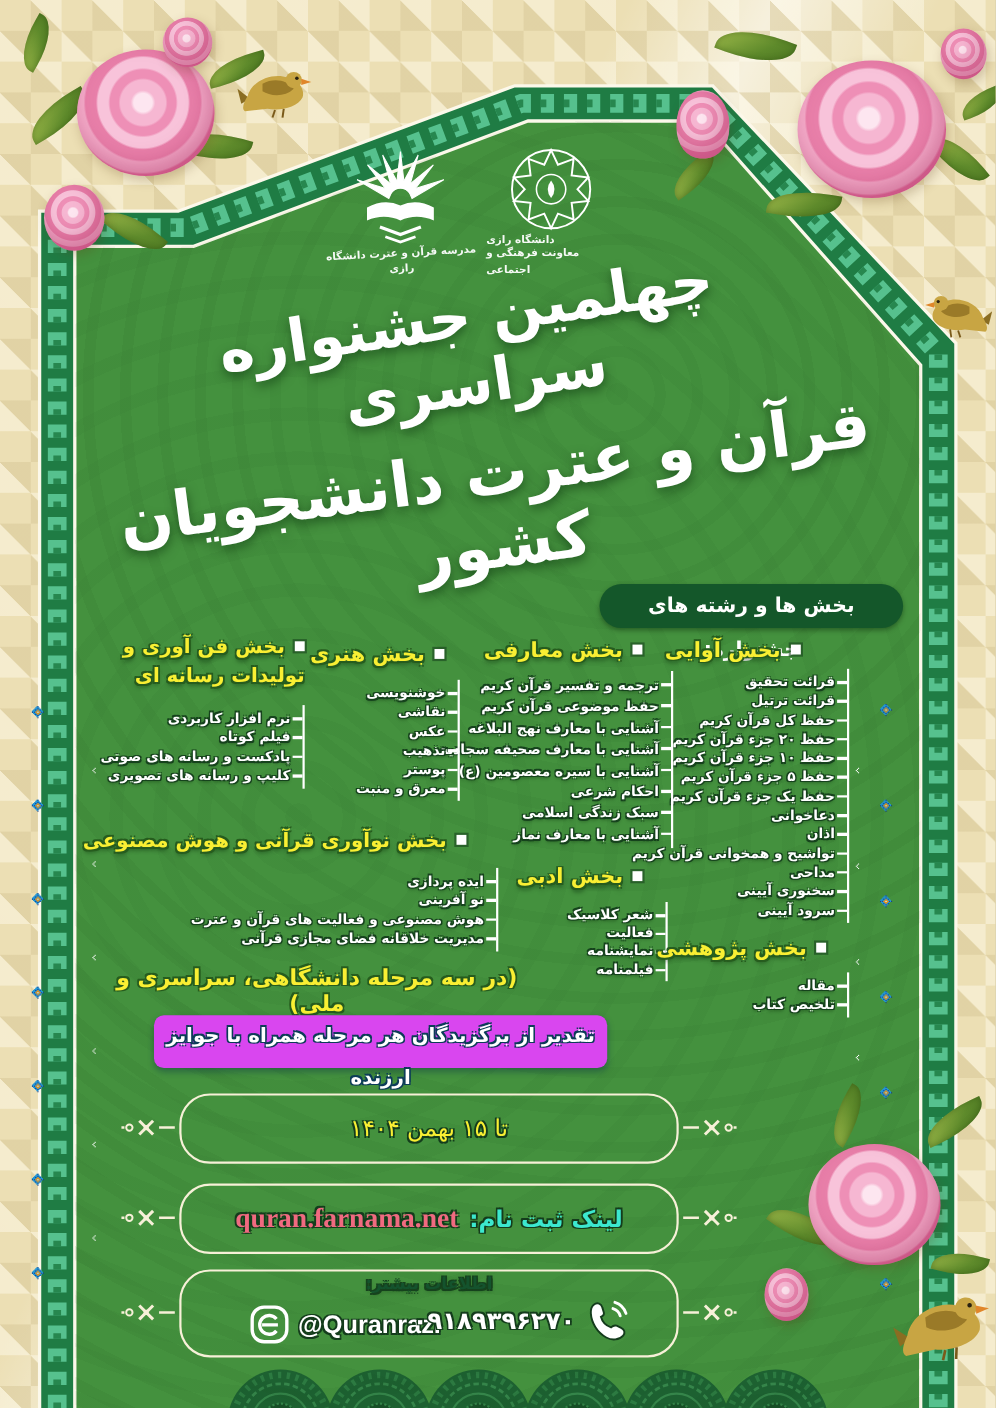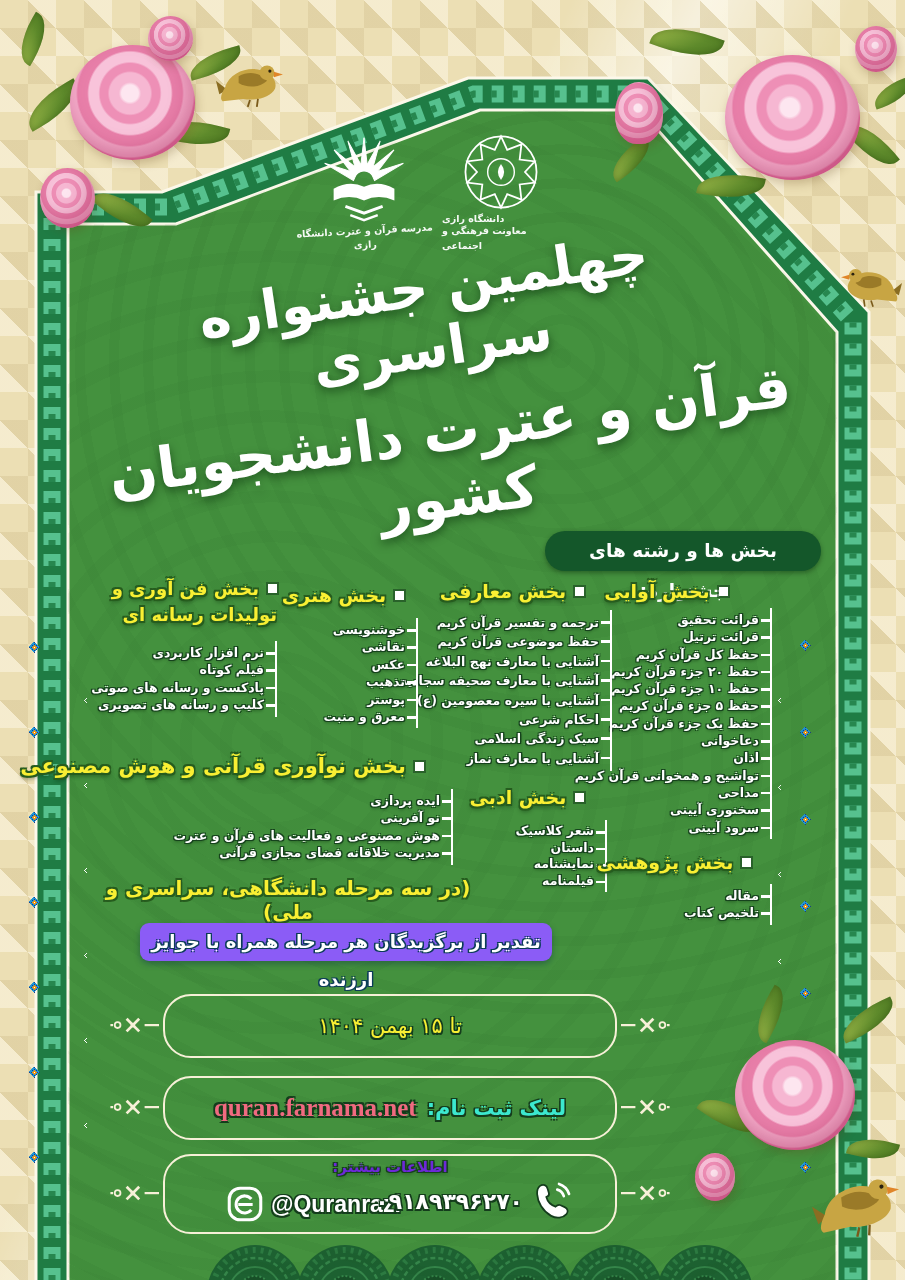--- a/index.html
+++ b/index.html
@@ -26,21 +26,21 @@
       repeating-radial-gradient(circle at 30% 58%, rgba(20,70,25,.08) 0 12px, rgba(20,70,25,0) 12px 40px);}
 
   
   .rose{position:absolute;border-radius:50%;
     background:radial-gradient(circle at 48% 42%, #fde6f0 0 9%, #f6b7d2 12% 22%, #ee8fb6 24% 32%, #f8c3da 34% 44%, #e87fa9 46% 56%, #f3aac8 58% 68%, #e472a0 70% 82%, #f09cbf 84% 100%);
     box-shadow:inset -6px -10px 18px rgba(160,40,90,.38), 2px 4px 10px rgba(90,60,20,.25);}
   .leaf{position:absolute;background:linear-gradient(135deg,#a9c14f,#5e8a2b 60%,#46701e);
     border-radius:85% 0 85% 0;box-shadow:inset 0 0 6px rgba(40,70,10,.45);}
 
   
-  .ow{color:#6d28d9;text-shadow:1.4px 1.4px 0 #16421d,-1.4px 1.4px 0 #16421d,1.4px -1.4px 0 #16421d,-1.4px -1.4px 0 #16421d,0 2px 4px rgba(0,30,5,.45);}
+  .ow{color:#14532d;text-shadow:1.4px 1.4px 0 #16421d,-1.4px 1.4px 0 #16421d,1.4px -1.4px 0 #16421d,-1.4px -1.4px 0 #16421d,0 2px 4px rgba(0,30,5,.45);}
   .sec-title{color:#f9ef33;font-weight:bold;font-size:19px;white-space:nowrap;
     text-shadow:1.6px 1.6px 0 #265c1e,-1.6px 1.6px 0 #265c1e,1.6px -1.6px 0 #265c1e,-1.6px -1.6px 0 #265c1e,0 3px 4px rgba(0,30,5,.5);}
   .sec-title::before{content:'';display:inline-block;width:9px;height:9px;background:#fff;
     margin-left:9px;vertical-align:2px;box-shadow:0 0 0 2px rgba(20,60,25,.55);}
   .speclist{list-style:none;margin:0;padding:3px 11px 3px 0;border-right:2.5px solid #fff;
     direction:rtl;text-align:right;font-weight:bold;font-size:12.5px;}
   .speclist li{position:relative;line-height:17.4px;white-space:nowrap;color:#fff;
     text-shadow:1.2px 1.2px 0 #16421d,-1.2px 1.2px 0 #16421d,1.2px -1.2px 0 #16421d,-1.2px -1.2px 0 #16421d,0 2px 3px rgba(0,30,5,.4);}
   .speclist li::before{content:'';position:absolute;right:-11px;top:8px;width:9px;height:2.5px;background:#fff;}
 
@@ -62,31 +62,31 @@
   .h-avayi{right:133px;top:580px;width:212px;text-align:center;}
   .l-avayi{right:133px;top:608px;}
   .l-avayi li{line-height:17.3px;}
   .h-maarefi{right:293px;top:580px;width:200px;text-align:center;}
   .l-maarefi{right:293px;top:610px;}
   .l-maarefi li{line-height:19.4px;}
   .h-honari{right:487px;top:584px;width:150px;text-align:center;}
   .l-honari{right:487px;top:618px;}
   .h-fanavari{right:628px;top:576px;width:192px;text-align:right;white-space:normal;line-height:1.45;font-size:18px;}
   .l-fanavari{right:628px;top:641px;}
-  .h-noavari{left:98px;top:754px;width:326px;text-align:center;font-size:21px;}
+  .h-noavari{left:98px;top:754px;width:326px;text-align:center;font-size:18px;}
   .l-noavari{right:452px;top:789px;}
   .h-adabi{right:298px;top:786px;width:160px;text-align:center;}
   .l-adabi{right:298px;top:820px;}
   .l-adabi li{line-height:16.6px;}
   .h-pajou{right:133px;top:851px;width:196px;text-align:center;}
   .l-pajou{right:133px;top:884px;}
 
   .stages{left:102px;top:876px;width:372px;text-align:center;font-size:20px;font-weight:bold;color:#f9ef33;
     text-shadow:1.6px 1.6px 0 #265c1e,-1.6px 1.6px 0 #265c1e,1.6px -1.6px 0 #265c1e,-1.6px -1.6px 0 #265c1e;}
-  .prize{left:140px;top:923px;width:412px;height:38px;background:#8b5cf6;border-radius:9px;
+  .prize{left:140px;top:923px;width:412px;height:48px;background:#d946ef;border-radius:9px;
     color:#fff;font-weight:bold;font-size:18px;line-height:38px;text-align:center;
     box-shadow:0 3px 6px rgba(8,45,70,.4);
     text-shadow:1.4px 1.4px 0 #0c3c58,-1.4px 1.4px 0 #0c3c58,1.4px -1.4px 0 #0c3c58,-1.4px -1.4px 0 #0c3c58;}
 
   
   .obox{left:163px;width:450px;border:2.5px solid #f7f0d8;border-radius:28px;direction:rtl;}
   .obox1{top:994px;height:60px;}
   .obox2{top:1076px;height:60px;}
   .obox3{top:1154px;height:76px;}
   .boxrow{display:flex;align-items:center;justify-content:center;height:100%;gap:10px;}
@@ -367,21 +367,21 @@
   <ul class="abs speclist l-noavari">
       <li>ایده پردازی</li>
       <li>نو آفرینی</li>
       <li>هوش مصنوعی و فعالیت های قرآن و عترت</li>
       <li>مدیریت خلاقانه فضای مجازی قرآنی</li>
     </ul>
 
   <div class="abs sec-title h-adabi" dir="rtl">بخش ادبی</div>
   <ul class="abs speclist l-adabi">
       <li>شعر کلاسیک</li>
-      <li>داستان</li>
+      <li>فعالیت</li>
       <li>نمایشنامه</li>
       <li>فیلمنامه</li>
     </ul>
 
   <div class="abs sec-title h-pajou" dir="rtl">بخش پژوهشی</div>
   <ul class="abs speclist l-pajou">
       <li>مقاله</li>
       <li>تلخیص کتاب</li>
     </ul>
 

